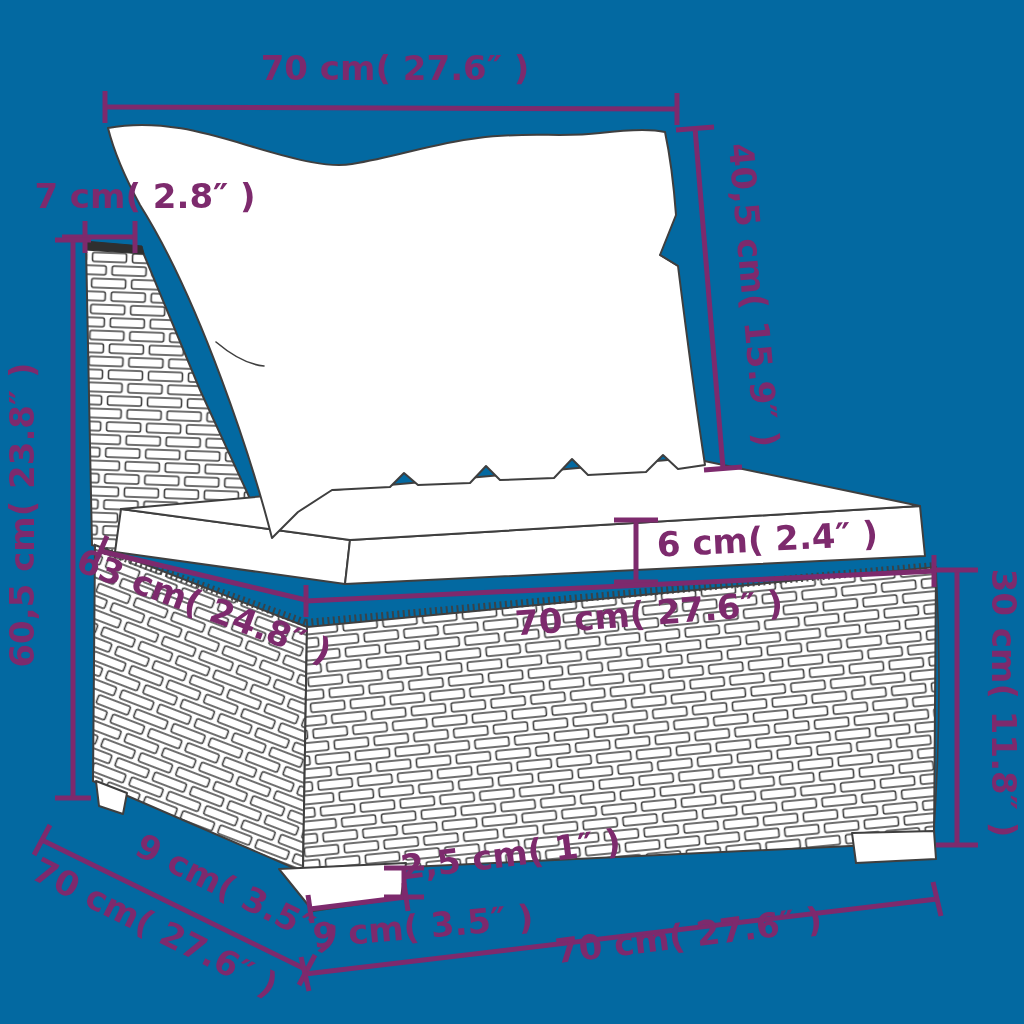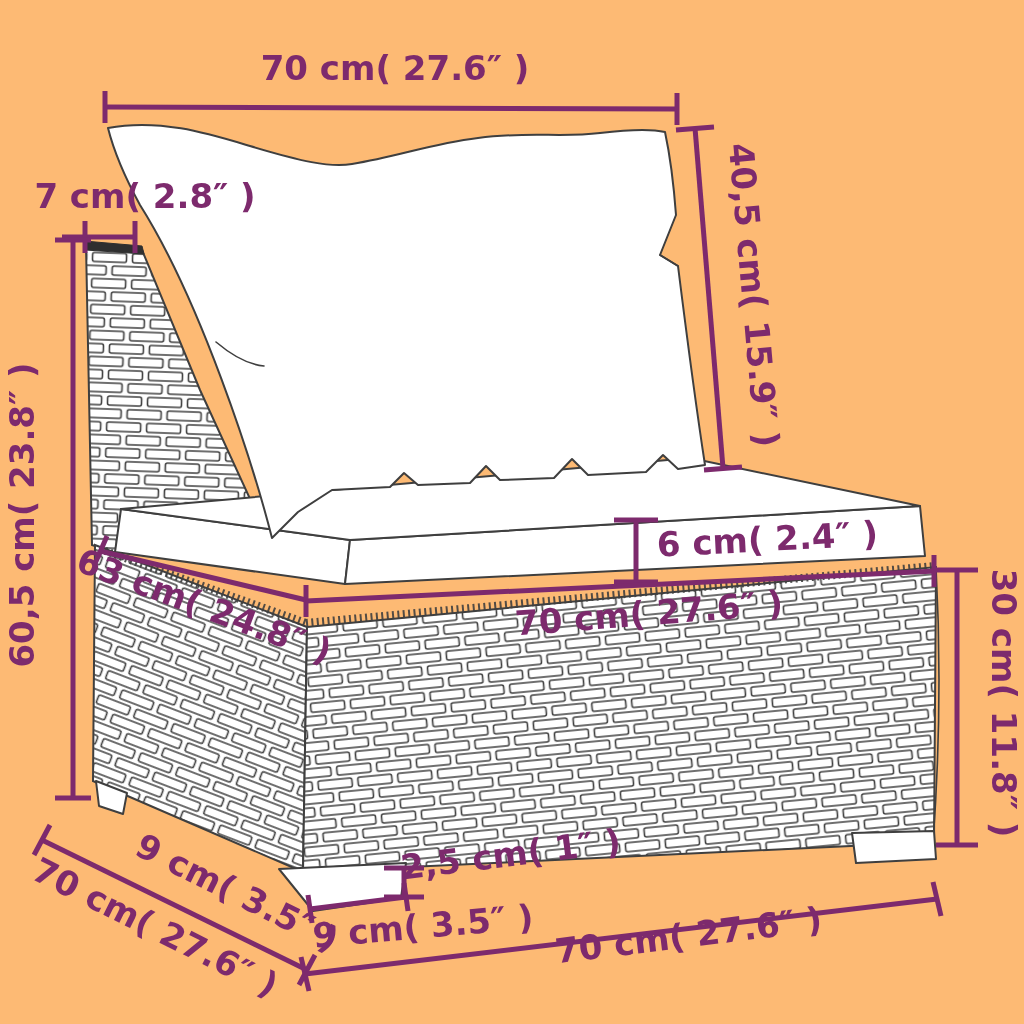--- a/index.html
+++ b/index.html
@@ -1,16 +1,16 @@
 <!DOCTYPE html>
 <html><head>
 <meta charset="utf-8">
 <style>
   html,body{margin:0;padding:0;background:#ffffff;}
-  .stage{width:1024px;height:1024px;position:relative;background:#fdba74;overflow:hidden;}
+  .stage{width:1024px;height:1024px;position:relative;background:#0369a1;overflow:hidden;}
   svg{display:block;}
   .dim-label{font-family:"DejaVu Sans","Liberation Sans",sans-serif;font-weight:bold;
              font-size:34px;fill:#7d2a6d;}
   .dim-line{stroke:#7d2a6d;stroke-width:5;fill:none;stroke-linecap:butt;}
   .sketch{stroke:#3f3f3f;stroke-width:2;fill:#ffffff;stroke-linejoin:round;stroke-linecap:round;}
   .sketch-thin{stroke:#3f3f3f;stroke-width:1.6;fill:none;stroke-linejoin:round;stroke-linecap:round;}
   .hatch{stroke:#3f3f3f;stroke-width:8;fill:none;stroke-dasharray:2 3.4;opacity:.9;}
 </style>
 </head>
 <body>

